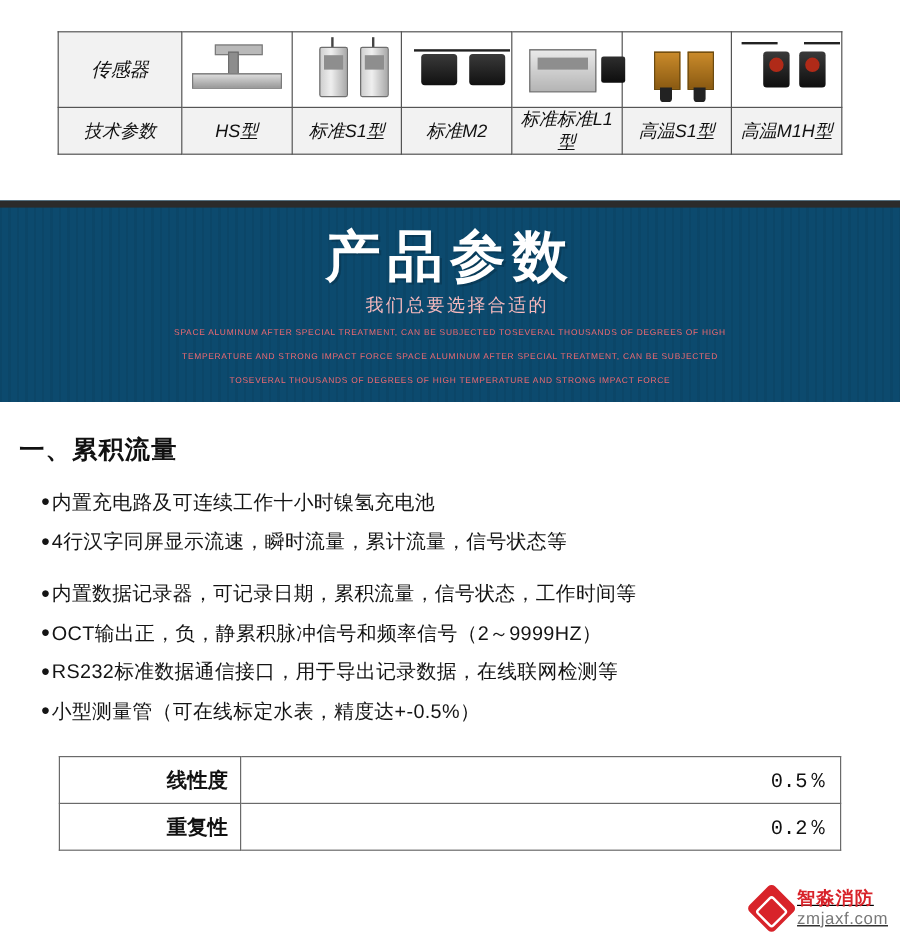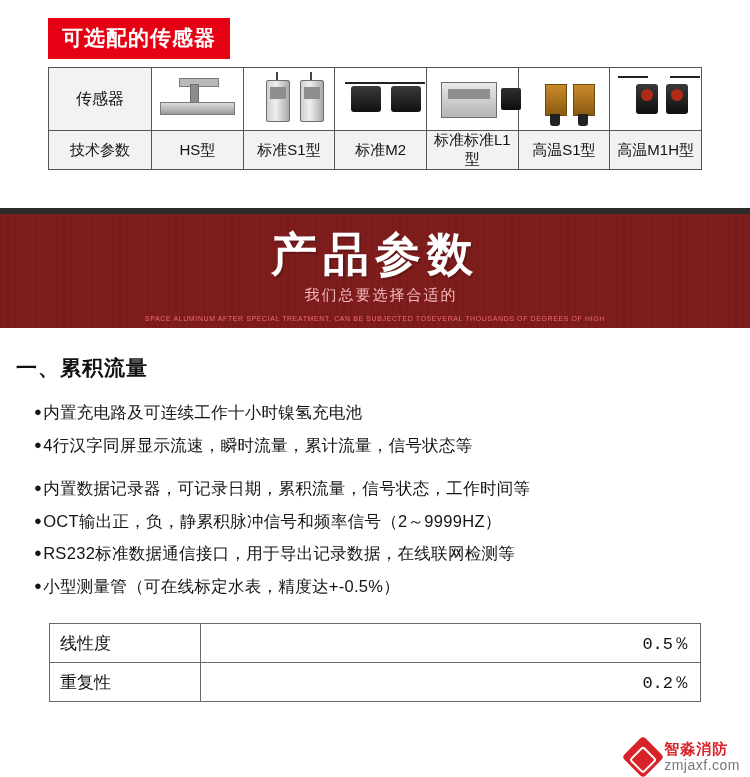--- a/index.html
+++ b/index.html
@@ -36,20 +36,21 @@
     width: 654px;
     table-layout: fixed;
   }
   .sensor-table td {
     border: 1px solid #555555;
     text-align: center;
     vertical-align: middle;
     font-size: 15px;
     color: #111111;
     padding: 0;
+    font-style: italic;
   }
   .sensor-table tr.row-img td {
     height: 62px;
     background: #ffffff;
   }
   .sensor-table tr.row-spec td,
   .sensor-table tr.row-dia td {
     height: 34px;
     background: #f2f2f2;
     font-size: 15px;
@@ -150,22 +151,22 @@
   .m1h-unit.r { left: 56px; }
   .m1h-unit::after {
     content: ""; position: absolute; left: 5px; top: 5px; width: 12px; height: 12px;
     background: #b02a18; border-radius: 50%;
   }
   .m1h-cable { position: absolute; top: 8px; height: 2px; background: #222; }
 
   
   .banner {
     position: relative;
-    height: 120px;
-    background: #7f1d1d;
+    height: 168px;
+    background: #0c4a6e;
     overflow: hidden;
     margin-top: 38px;
   }
   .banner::before {
     content: "";
     position: absolute; left: 0; right: 0; top: 0; height: 6px;
     background: #2b2b2b;
   }
   .banner-stripes {
     position: absolute; inset: 6px 0 0 0;
@@ -241,22 +242,22 @@
   }
   .spec-table td {
     border: 1px solid #6a6a6a;
     height: 38px;
     font-size: 17px;
     color: #111111;
     padding: 0 10px;
   }
   .spec-table td.k {
     width: 130px;
-    text-align: left;
-    font-weight: normal;
+    text-align: right;
+    font-weight: bold;
   }
   .spec-table td.v {
     text-align: right;
     padding-left: 14px;
     font-family: Liberation Mono, monospace;
   }
 
   
   .watermark {
     position: absolute;
@@ -272,33 +273,32 @@
     position: relative;
     transform: rotate(45deg);
     border-radius: 4px;
   }
   .wm-logo::after {
     content: "";
     position: absolute; left: 7px; top: 7px; width: 16px; height: 16px;
     border: 2px solid #ffffff;
     border-radius: 3px;
   }
-  .wm-text { line-height: 1.1; }
+  .wm-text { line-height: 1.1; text-decoration: underline; }
   .wm-cn {
     font-size: 15px; font-weight: bold; color: #d8232a; letter-spacing: 1px;
   }
   .wm-en {
     font-size: 14px; color: #777777; letter-spacing: 0.5px;
   }
 </style>
 </head>
 <body>
 
 <div class="sensor-section">
-  <div class="sensor-title-wrap">可选配的传感器</div>
 
   <table class="sensor-table">
     <tbody>
         <tr class="row-img">
       <td class="label-cell">传感器</td>
       <td>
         <div class="imgbox">
           <div class="hs-top"></div>
               <div class="hs-stem"></div>
               <div class="hs-bar"></div>

